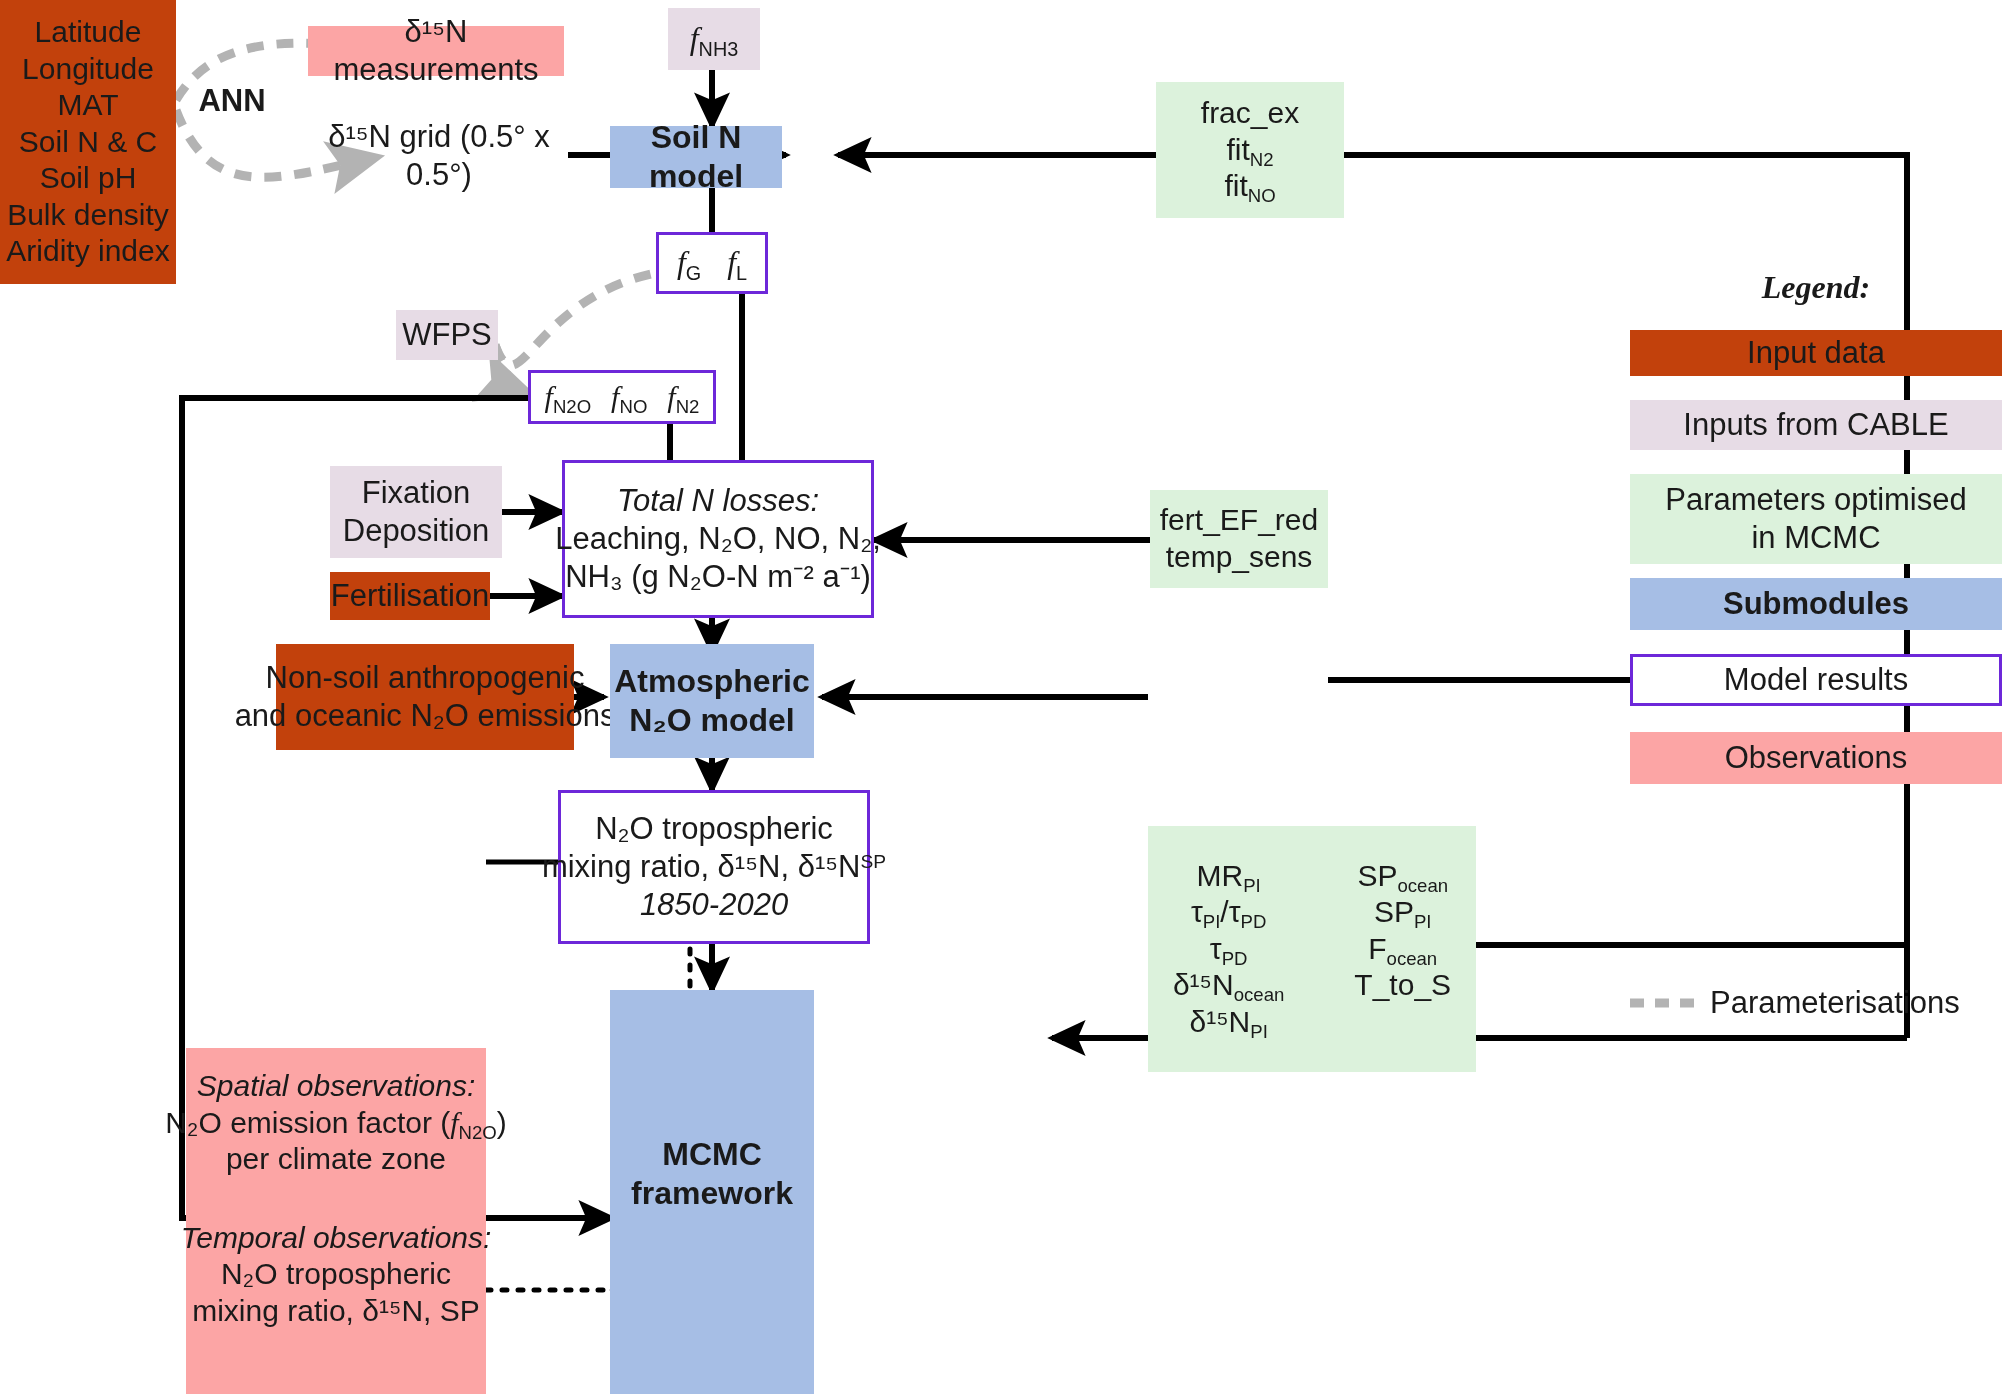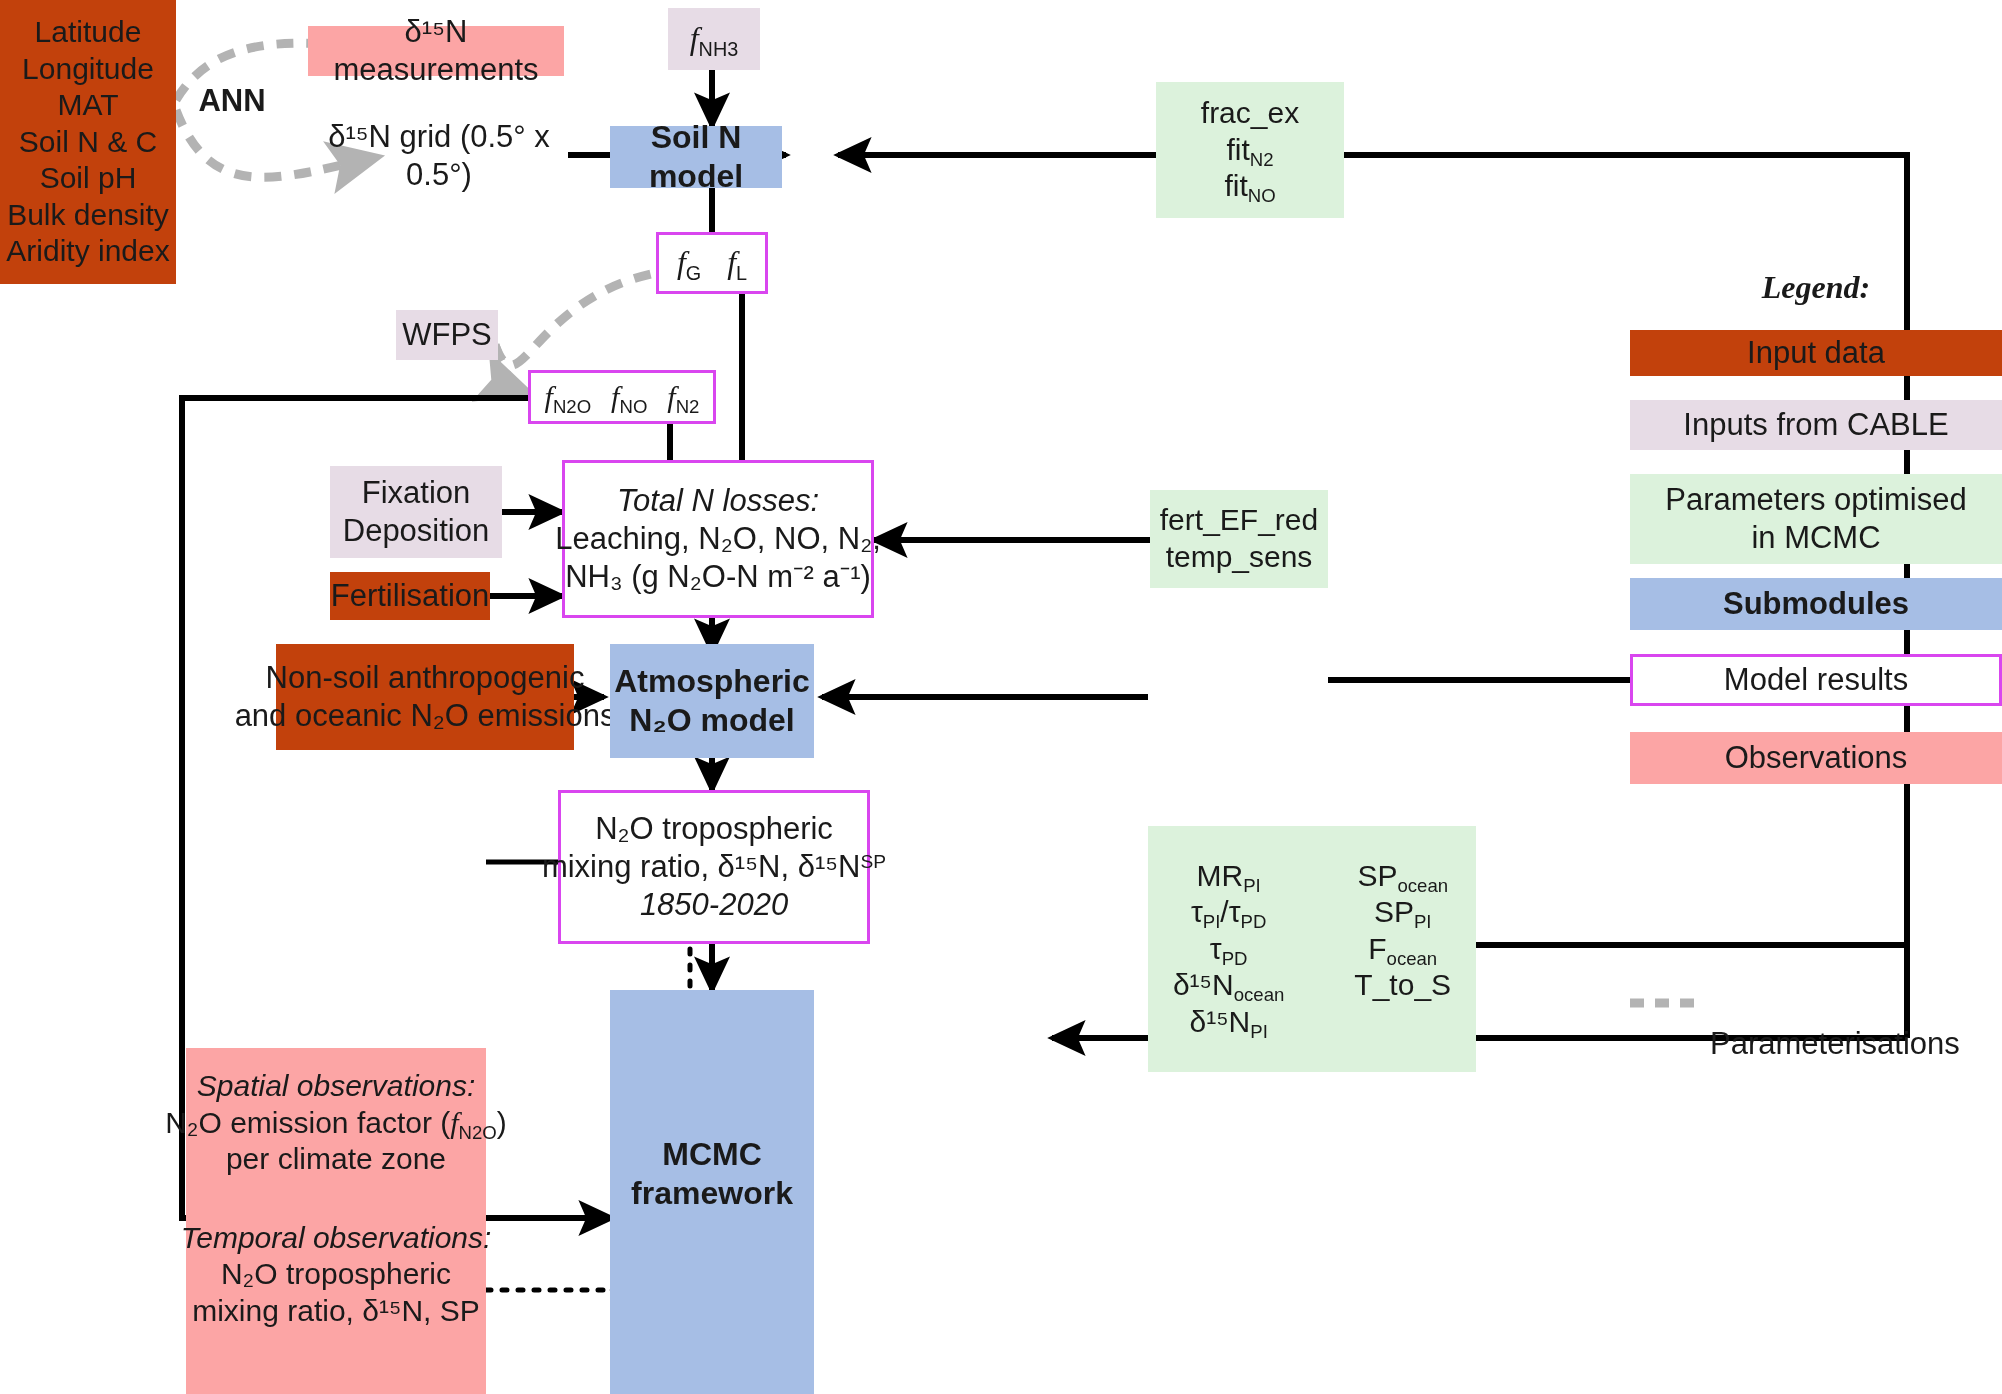--- a/index.html
+++ b/index.html
@@ -26,21 +26,21 @@
     align-items: center;
     justify-content: center;
     text-align: center;
     line-height: 1.22;
   }
   .orange  { background: #c2410c; text-align: right; }
   .purple  { background: #e7dce6; }
   .green   { background: #dcf2dc; }
   .blue    { background: #a6bee5; font-weight: bold; }
   .pink    { background: #fca5a5; }
-  .plain   { background: #ffffff; border: 3px solid #d946ef; }
+  .plain   { background: #ffffff; border: 3px solid #6d28d9; }
 
   .svg-layer {
     position: absolute;
     left: 0; top: 0;
     width: 2002px;
     height: 1394px;
     pointer-events: none;
   }
   sub { font-size: 0.62em; vertical-align: baseline; position: relative; top: 0.33em; }
   sup { font-size: 0.62em; vertical-align: baseline; position: relative; top: -0.45em; }
@@ -266,17 +266,17 @@
   </div>
 
   <div class="box blue" style="left:1630px; top:578px; width:372px; height:52px; font-size:31px;">
     <span>Submodules</span>
   </div>
 
   <div class="box pink" style="left:1630px; top:732px; width:372px; height:52px; font-size:31px;">
     <span>Observations</span>
   </div>
 
-  <div class="box" style="left:1710px; top:980px; width:292px; height:46px; font-size:31px; align-items:flex-start;margin-top:41px;">
+  <div class="box" style="left:1710px; top:980px; width:292px; height:46px; font-size:31px; align-items:flex-start;">
     <span>Parameterisations</span>
   </div>
 
 </div>
 
 </body></html>

